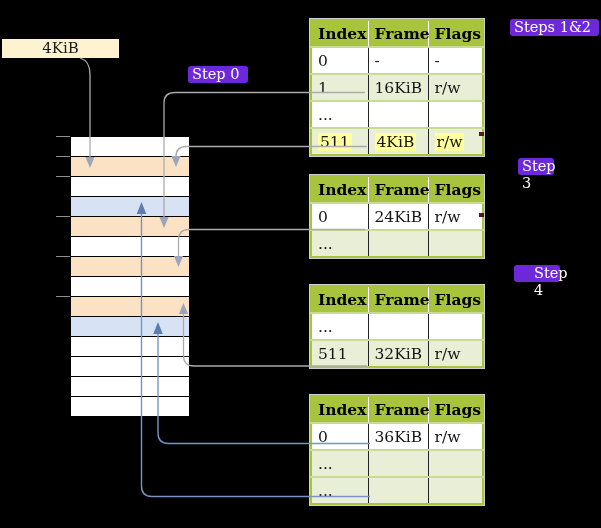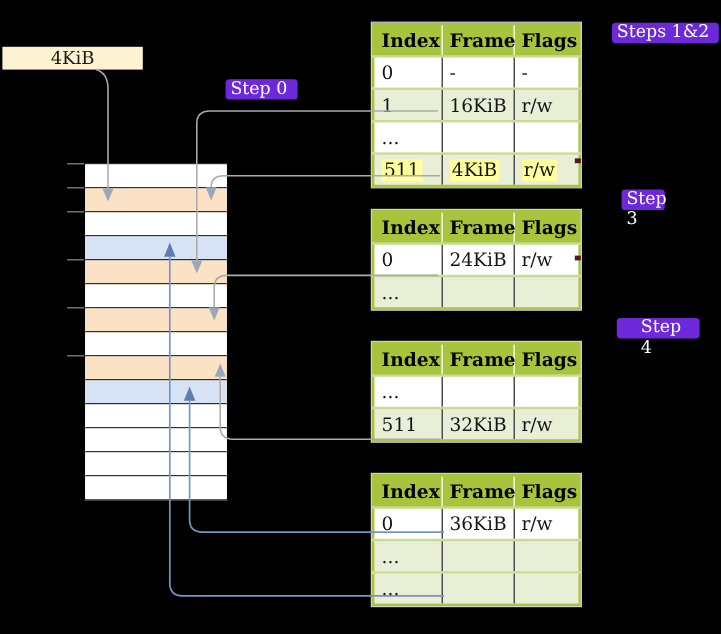--- a/index.html
+++ b/index.html
@@ -18,21 +18,21 @@
 
   
   .badge{
     position:absolute;background:#6d28d9;color:#fff;
     font-size:14.5px;height:17px;line-height:17px;text-align:left;
     border-radius:3px;padding:0 4px;box-sizing:border-box;
   }
   #badge-step0{left:188px;top:42px;width:60px;margin-top:24px;}
   #badge-steps12{left:510px;top:19px;width:89px;}
   #badge-step3{left:518px;top:158px;width:36px;}
-  #badge-step4{left:514px;top:265px;width:69px;padding-left:20px;}
+  #badge-step4{left:514px;top:265px;width:46px;padding-left:20px;}
 
   
   .memory{
     position:absolute;left:70px;top:136px;width:120px;
     border:1px solid #000;box-sizing:border-box;background:#fff;
   }
   .mem-row{height:19px;border-bottom:1px solid #000;}
   .mem-row:last-child{border-bottom:none;}
   .mem-row[data-color="white"]{background:#ffffff;}
   .mem-row[data-color="peach"]{background:#fbe2c5;}

